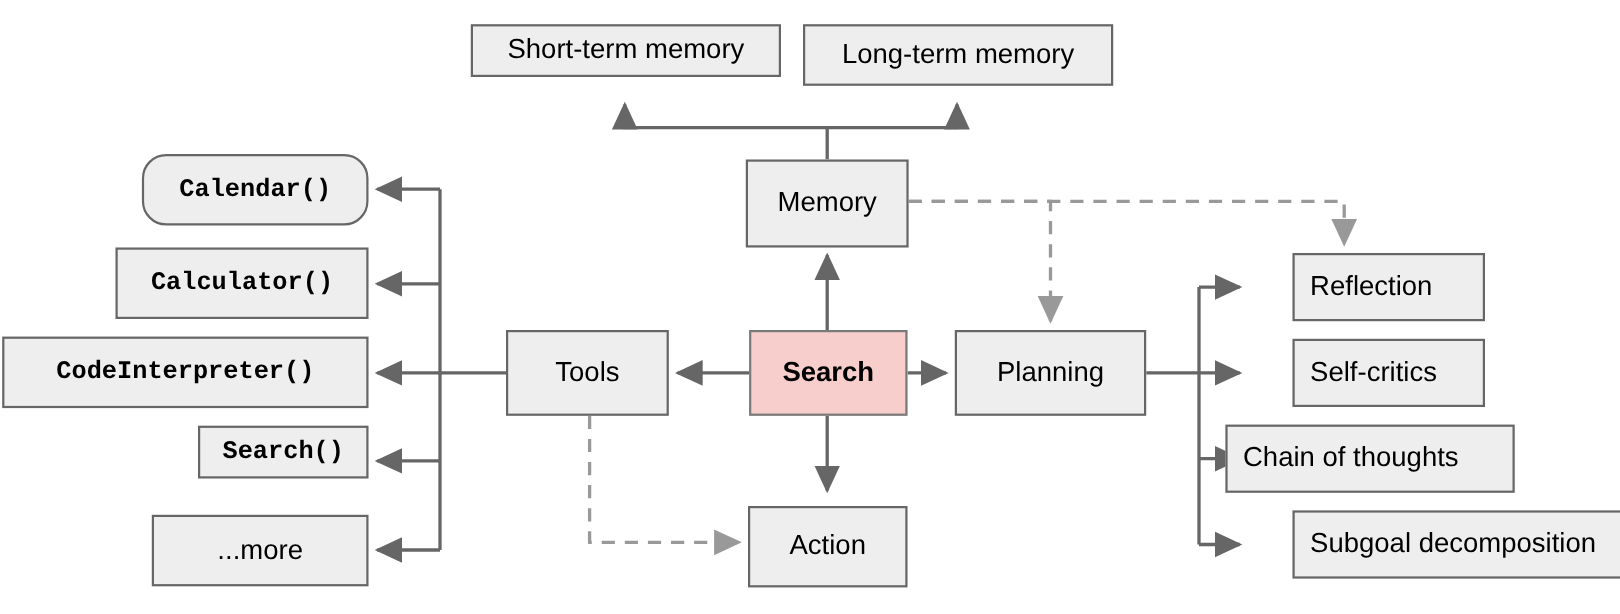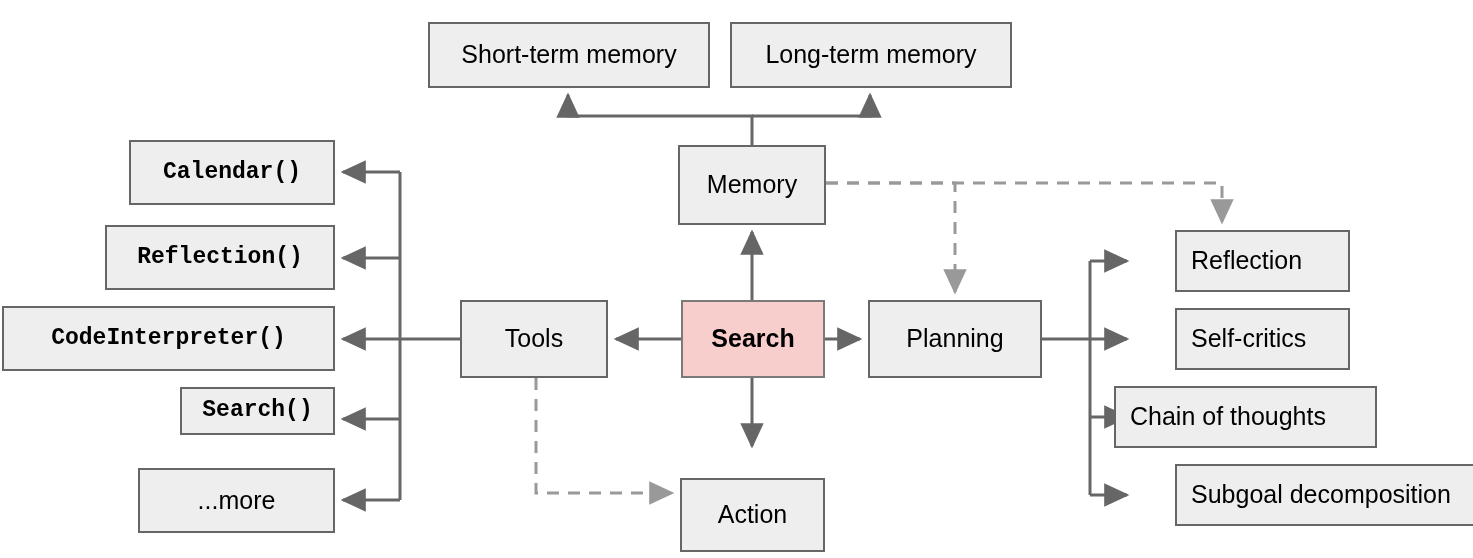--- a/index.html
+++ b/index.html
@@ -101,54 +101,54 @@
     <path class="solid-edge" d="M1090,417 L1127,417" marker-end="url(#arrow-solid)"></path>
     <path class="solid-edge" d="M1090,495 L1127,495" marker-end="url(#arrow-solid)"></path>
 
     <path class="dashed-edge" d="M826,183 L955,183 L955,292" marker-end="url(#arrow-dashed)"></path>
 
     <path class="dashed-edge" d="M826,183 L1222,183 L1222,222" marker-end="url(#arrow-dashed)"></path>
 
     <path class="dashed-edge" d="M536,378 L536,493 L672,493" marker-end="url(#arrow-dashed)"></path>
   </svg>
 
-  <div class="node center" style="left:428px; top:22px; width:282px; height:66px;">
+  <div class="node center" style="left:428px; top:22px; width:282px; height:48px;">
     <span>Short-term memory</span>
   </div>
 
-  <div class="node center" style="left:730px; top:22px; width:282px; height:66px;">
+  <div class="node center" style="left:730px; top:22px; width:282px; height:56px;">
     <span>Long-term memory</span>
   </div>
 
   <div class="node center" style="left:678px; top:145px; width:148px; height:80px;">
     <span>Memory</span>
   </div>
 
   <div class="node center agent" style="left:681px; top:300px; width:144px; height:78px;">
     <span>Search</span>
   </div>
 
   <div class="node center" style="left:460px; top:300px; width:148px; height:78px;">
     <span>Tools</span>
   </div>
 
   <div class="node center" style="left:868px; top:300px; width:174px; height:78px;">
     <span>Planning</span>
   </div>
 
-  <div class="node center" style="left:680px; top:478px; width:145px; height:74px;">
+  <div class="node center" style="left:680px; top:460px; width:145px; height:74px;">
     <span>Action</span>
   </div>
 
-  <div class="node mono" style="left:129px; top:140px; width:206px; height:65px;">
+  <div class="node mono" style="left:129px; top:140px; width:206px; height:65px;border-radius:22px;">
     <span>Calendar()</span>
   </div>
 
   <div class="node mono" style="left:105px; top:225px; width:230px; height:65px;">
-    <span>Reflection()</span>
+    <span>Calculator()</span>
   </div>
 
   <div class="node mono" style="left:2px; top:306px; width:333px; height:65px;">
     <span>CodeInterpreter()</span>
   </div>
 
   <div class="node mono" style="left:180px; top:387px; width:155px; height:48px;">
     <span>Search()</span>
   </div>
 

